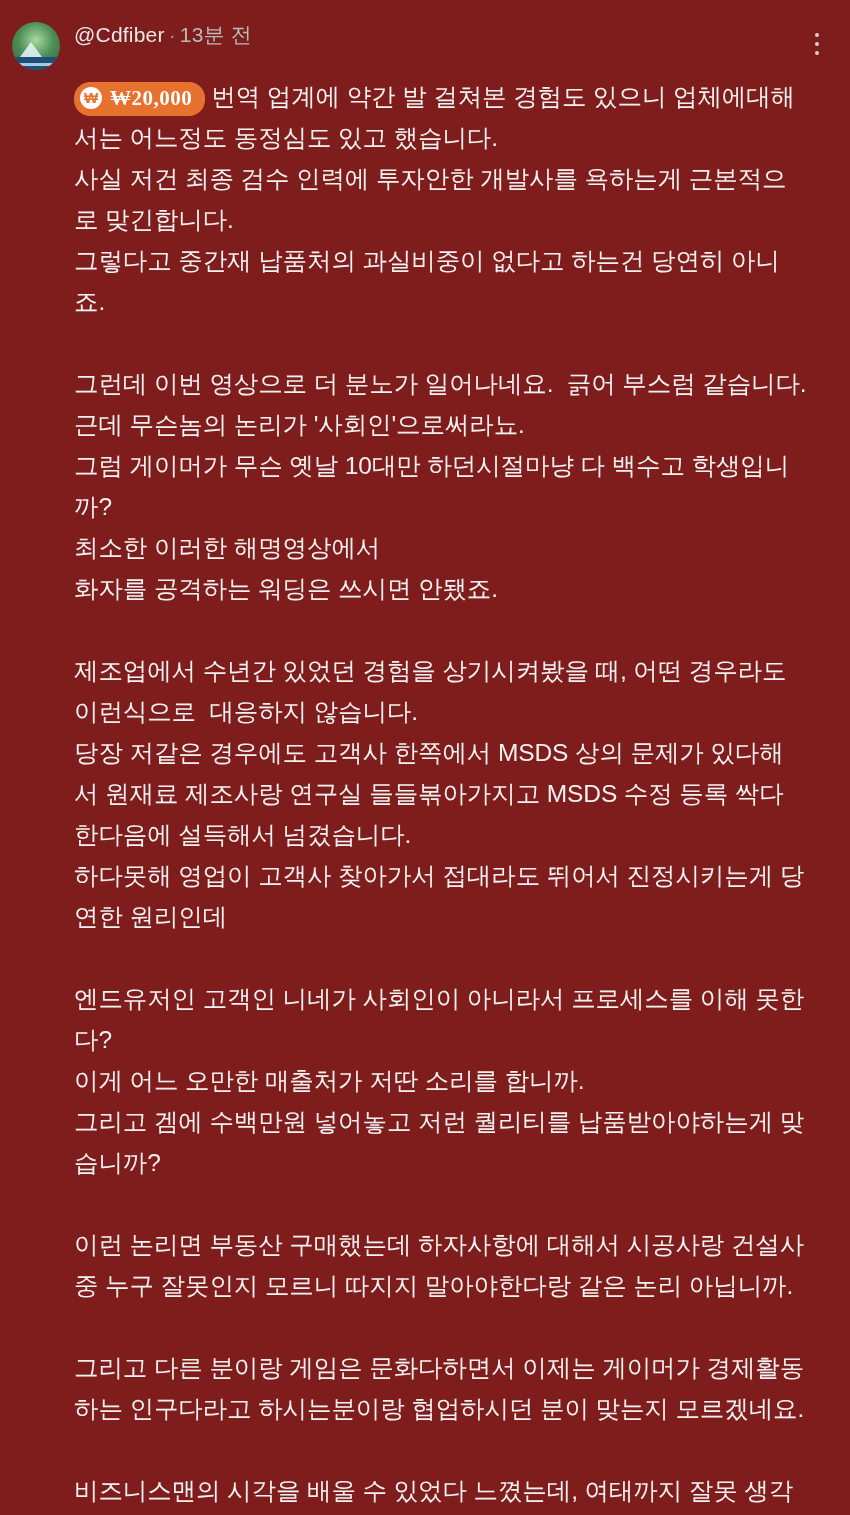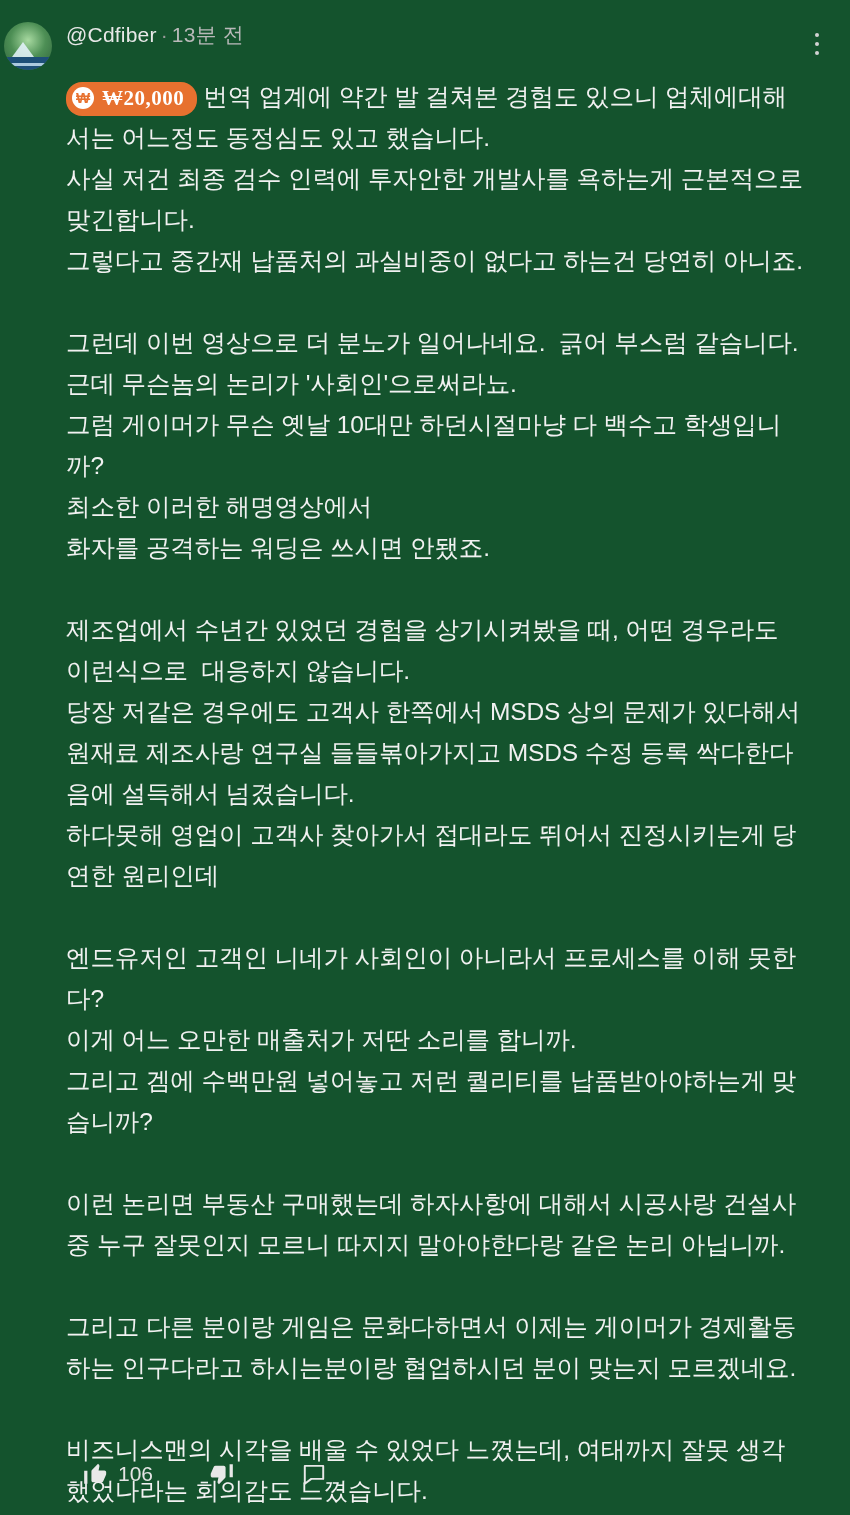--- a/index.html
+++ b/index.html
@@ -12,22 +12,22 @@
     height: 1515px;
     font-family: "Liberation Sans", sans-serif;
     color: #f1f1f1;
     overflow: hidden;
   }
   .comment {
     position: relative;
     width: 850px;
     height: 1515px;
     box-sizing: border-box;
-    padding: 18px 20px 0 4px;
-    background: #14532d;
+    padding: 18px 20px 0 12px;
+    background: #7f1d1d;
   }
   .head-row {
     display: flex;
     align-items: flex-start;
     gap: 14px;
   }
   .avatar {
     width: 48px;
     height: 48px;
     border-radius: 50%;
@@ -213,44 +213,14 @@
 
 이런 논리면 부동산 구매했는데 하자사항에 대해서 시공사랑 건설사 중 누구 잘못인지 모르니 따지지 말아야한다랑 같은 논리 아닙니까.
 
 그리고 다른 분이랑 게임은 문화다하면서 이제는 게이머가 경제활동하는 인구다라고 하시는분이랑 협업하시던 분이 맞는지 모르겠네요.
 
 비즈니스맨의 시각을 배울 수 있었다 느꼈는데, 여태까지 잘못 생각했었나라는 회의감도 느꼈습니다.
 
 한동안 영상 잘봤습니다.</span></div>
   </div>
 
-  <div class="actions">
-
-    <div class="act">
-      <span>
-        <svg width="26" height="26" viewBox="0 0 24 24" fill="#e8e8e8" aria-hidden="true">
-          <path d="M2 21h3V9H2v12zM22.4 10.4c0-.9-.8-1.7-1.7-1.7h-5.4l.8-3.9v-.3c0-.4-.2-.7-.4-1l-.9-.9-5.6 5.6c-.3.3-.5.8-.5 1.2v8.5c0 .9.8 1.7 1.7 1.7h7.6c.7 0 1.3-.4 1.6-1l2.6-6c.1-.2.1-.4.1-.6v-1.6z"></path>
-        </svg>
-      </span>
-      <span class="count">106</span>
-    </div>
-
-    <div class="act">
-      <span>
-        <svg width="26" height="26" viewBox="0 0 24 24" fill="#e8e8e8" aria-hidden="true">
-          <path d="M22 3h-3v12h3V3zM1.6 13.6c0 .9.8 1.7 1.7 1.7h5.4l-.8 3.9v.3c0 .4.2.7.4 1l.9.9 5.6-5.6c.3-.3.5-.8.5-1.2V6.1c0-.9-.8-1.7-1.7-1.7H6c-.7 0-1.3.4-1.6 1l-2.6 6c-.1.2-.2.4-.2.6v1.6z"></path>
-        </svg>
-      </span>
-      <span class="count"></span>
-    </div>
-
-    <div class="act">
-      <span>
-        <svg width="26" height="26" viewBox="0 0 24 24" fill="none" stroke="#e8e8e8" stroke-width="1.8" aria-hidden="true">
-          <path d="M3.5 4.5h17v12h-11l-6 4.5v-16.5z" stroke-linejoin="round"></path>
-        </svg>
-      </span>
-      <span class="count"></span>
-    </div>
-
-  </div>
 
 </div>
 
 </body></html>

